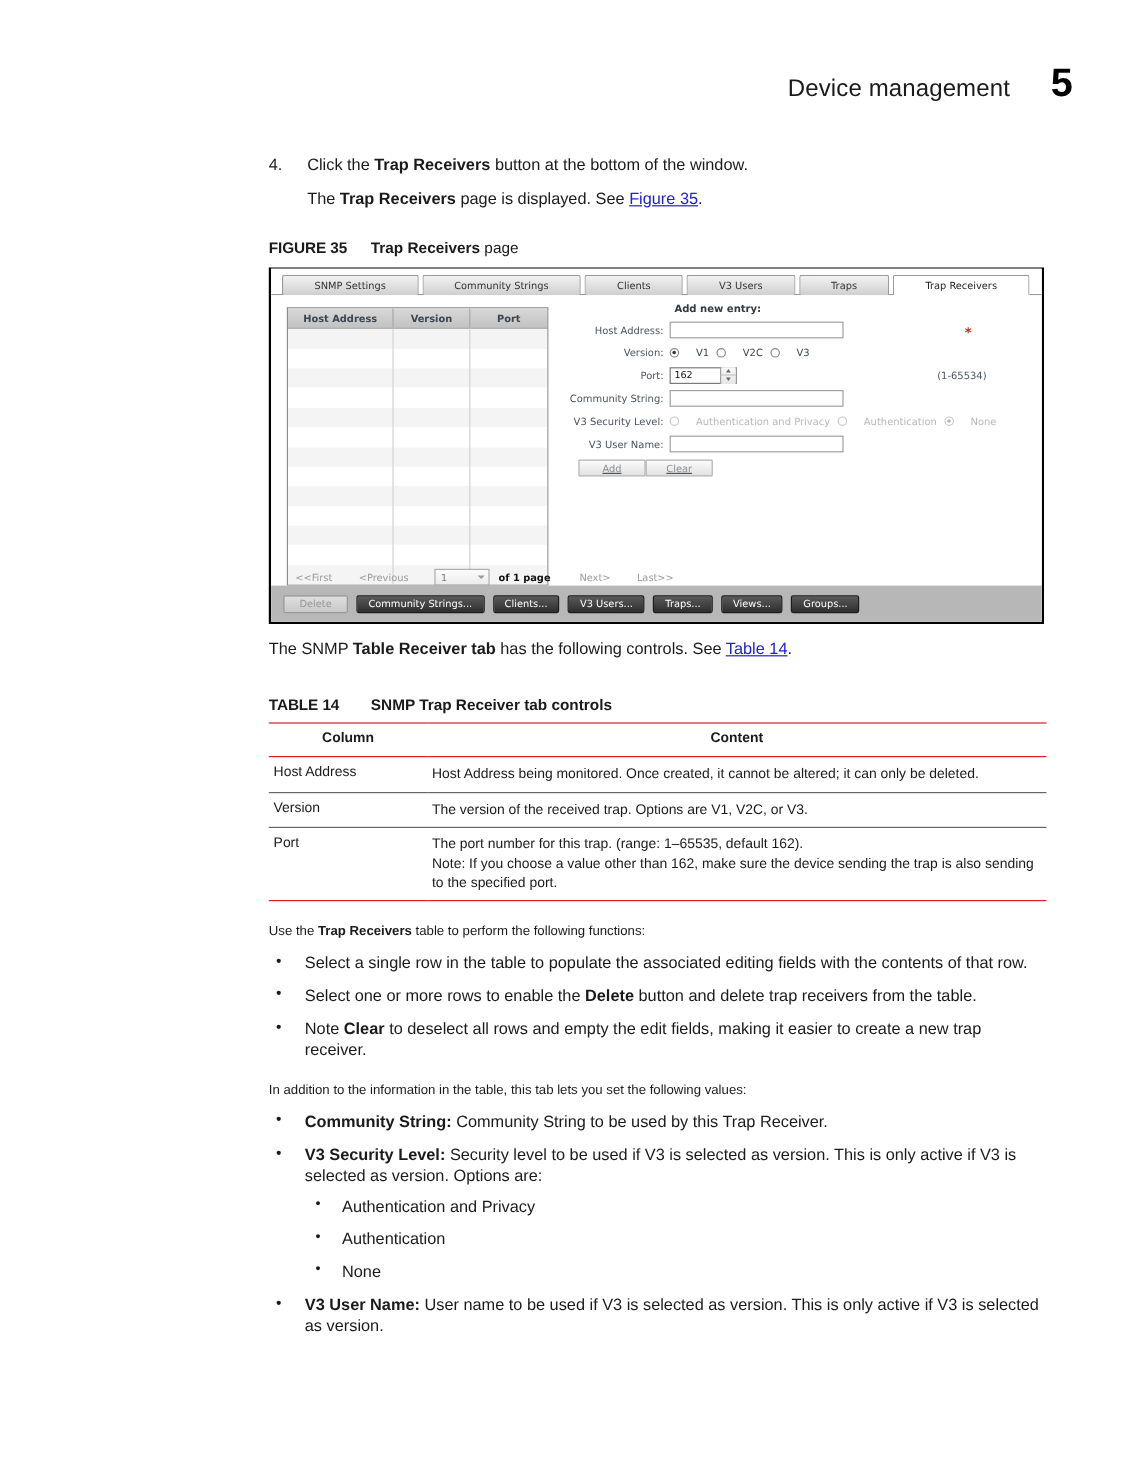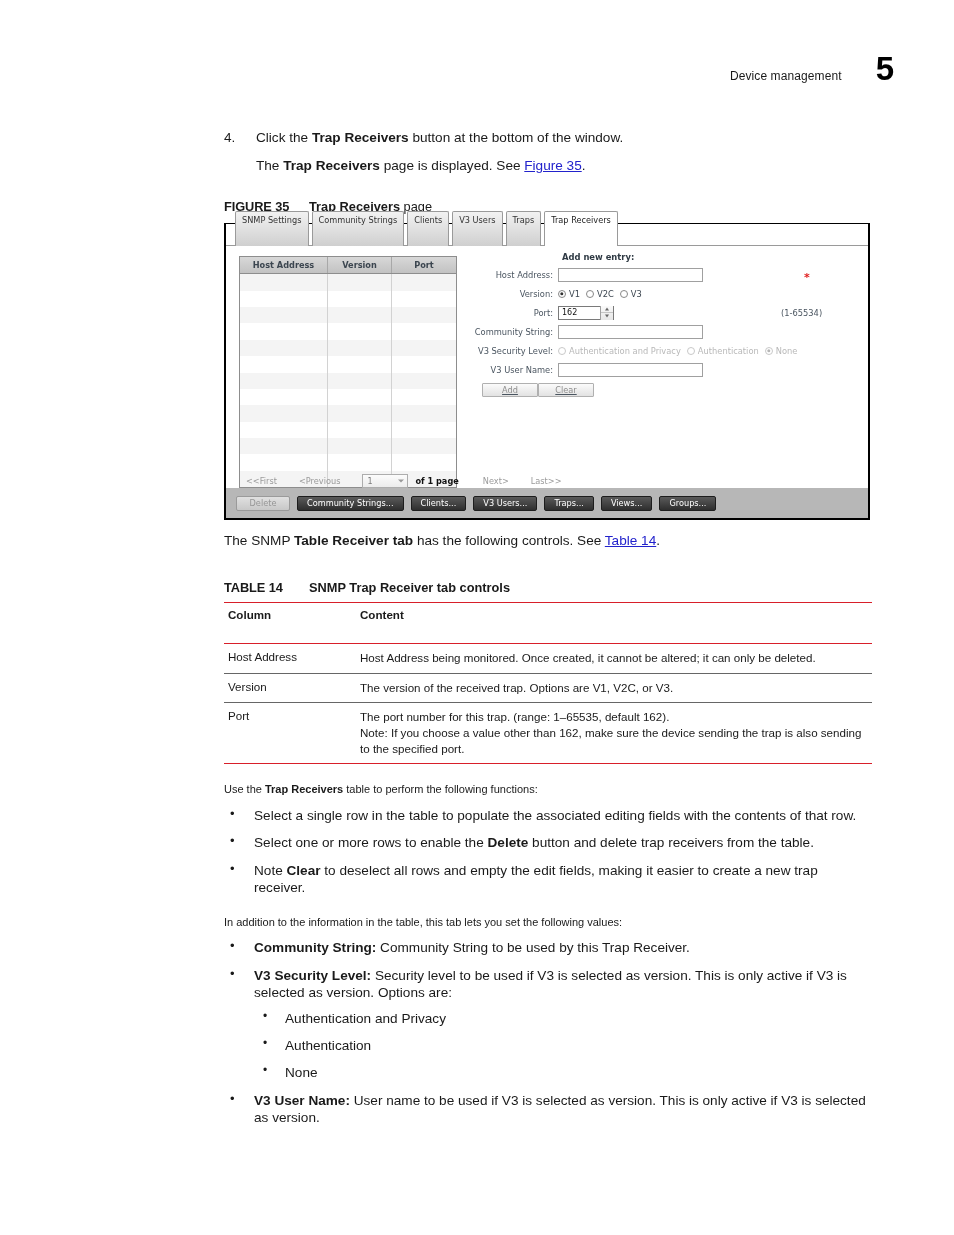--- a/index.html
+++ b/index.html
@@ -17,21 +17,21 @@
   
   .page-header {
     position: absolute;
     top: 52px;
     right: 60px;
     display: flex;
     align-items: baseline;
     gap: 34px;
   }
   .page-header .chapter-title {
-    font-size: 12px;
+    font-size: 20px;
     color: #1a1a1a;
     letter-spacing: 0.1px;
   }
   .page-header .chapter-number {
     font-size: 33px;
     font-weight: bold;
     color: #000;
     line-height: 1;
   }
 
@@ -93,25 +93,25 @@
   .tabstrip {
     height: 22px;
     background: #ffffff;
     display: flex;
     align-items: flex-end;
     padding-left: 9px;
     border-bottom: 1px solid #9a9a9a;
     position: relative;
   }
   .tab {
-    height: 35px;
+    height: 17px;
     line-height: 16px;
     font-size: 8.2px;
     color: #333;
-    padding: 0 6px;
+    padding: 0 26px;
     margin-right: 3px;
     background: linear-gradient(#f2f2f2, #cfcfcf);
     border: 1px solid #9a9a9a;
     border-bottom: none;
     border-radius: 2px 2px 0 0;
     text-align: center;
     white-space: nowrap;
     position: relative;
     top: 1px;
   }
@@ -265,21 +265,21 @@
     border-left:2.5px solid transparent; border-right:2.5px solid transparent;
     border-bottom:3px solid #666;
   }
   .spin .btns .dn { border-top: 1px solid #c4c4c4; }
   .spin .btns .dn:after {
     content:""; position:absolute; left:50%; top:50%; transform:translate(-50%,-50%);
     border-left:2.5px solid transparent; border-right:2.5px solid transparent;
     border-top:3px solid #666;
   }
   .radio-grp { display: flex; align-items: center; gap: 6px; }
-  .radio { display: flex; align-items: center; gap: 3px; font-size: 8.3px; color: #3c4650; white-space: nowrap; }
+  .radio { display: flex; align-items: center; gap: 14px; font-size: 8.3px; color: #3c4650; white-space: nowrap; }
   .radio.disabled { color: #b8b8b8; }
   .rdot {
     width: 8px; height: 8px; border-radius: 50%;
     border: 1px solid #888; background: #fff;
     display: inline-block; position: relative; flex: none;
   }
   .rdot.on:after {
     content:""; position:absolute; left:50%; top:50%; transform:translate(-50%,-50%);
     width:3.4px; height:3.4px; border-radius:50%; background:#333;
   }
@@ -368,21 +368,22 @@
   table.doc th, table.doc td {
     text-align: left;
     vertical-align: top;
     padding: 6px 4px 7px 4px;
   }
   table.doc thead th {
     font-weight: bold;
     border-top: 1.6px solid #d81f2a;
     border-bottom: 1.6px solid #d81f2a;
     padding-top: 5px;
-    padding-bottom: 22px;
+    padding-bottom: 9px;
+    text-align: center;
   }
   table.doc tbody td {
     border-bottom: 1px solid #666;
   }
   table.doc tbody tr:last-child td {
     border-bottom: 1.6px solid #d81f2a;
   }
   table.doc .c1 { width: 132px; }
   table.doc .cellline { display: block; line-height: 1.35; }
 

